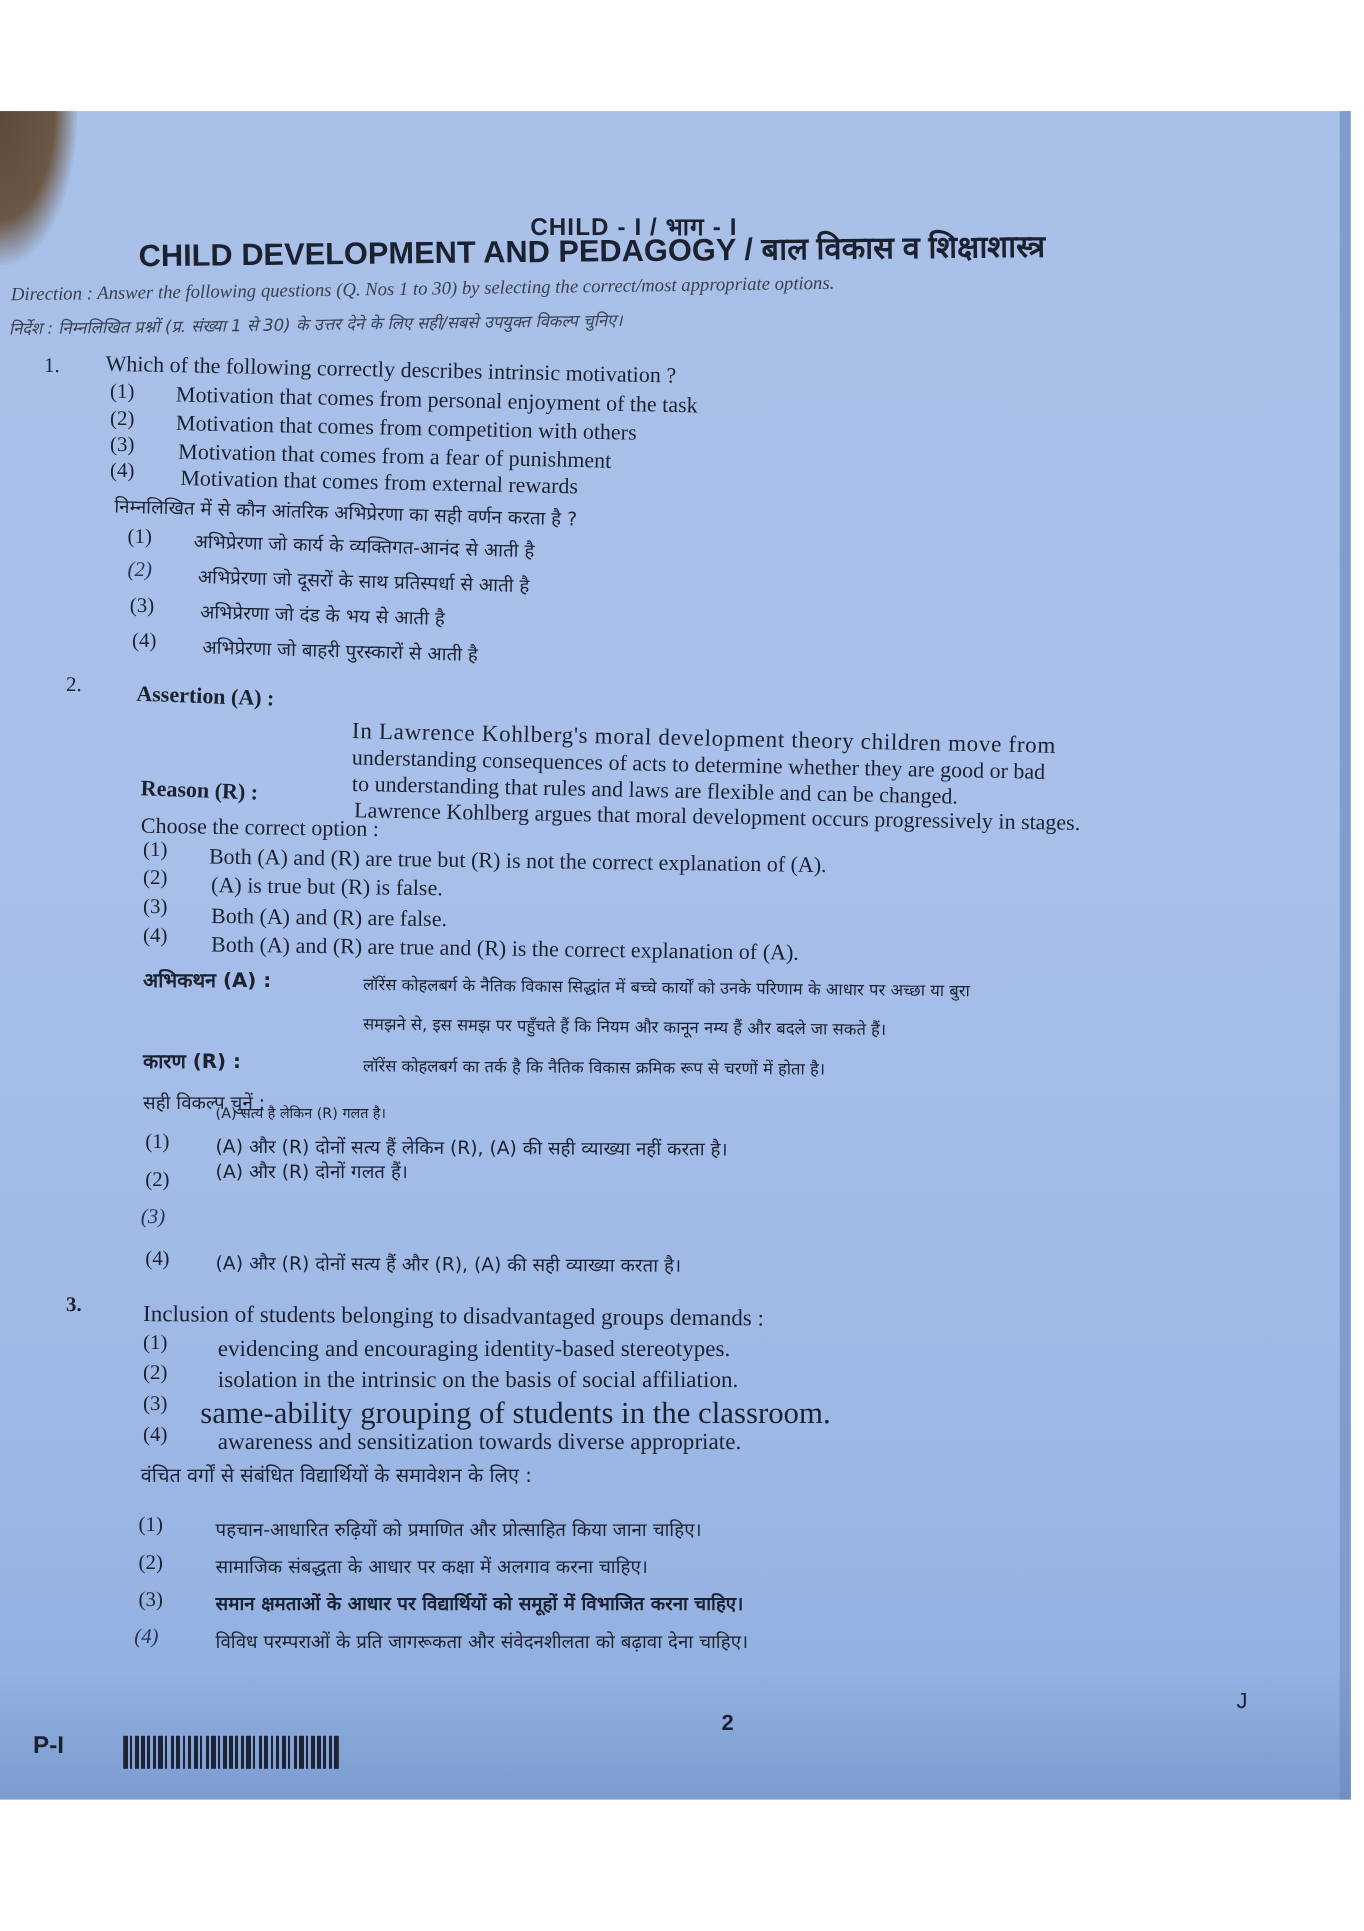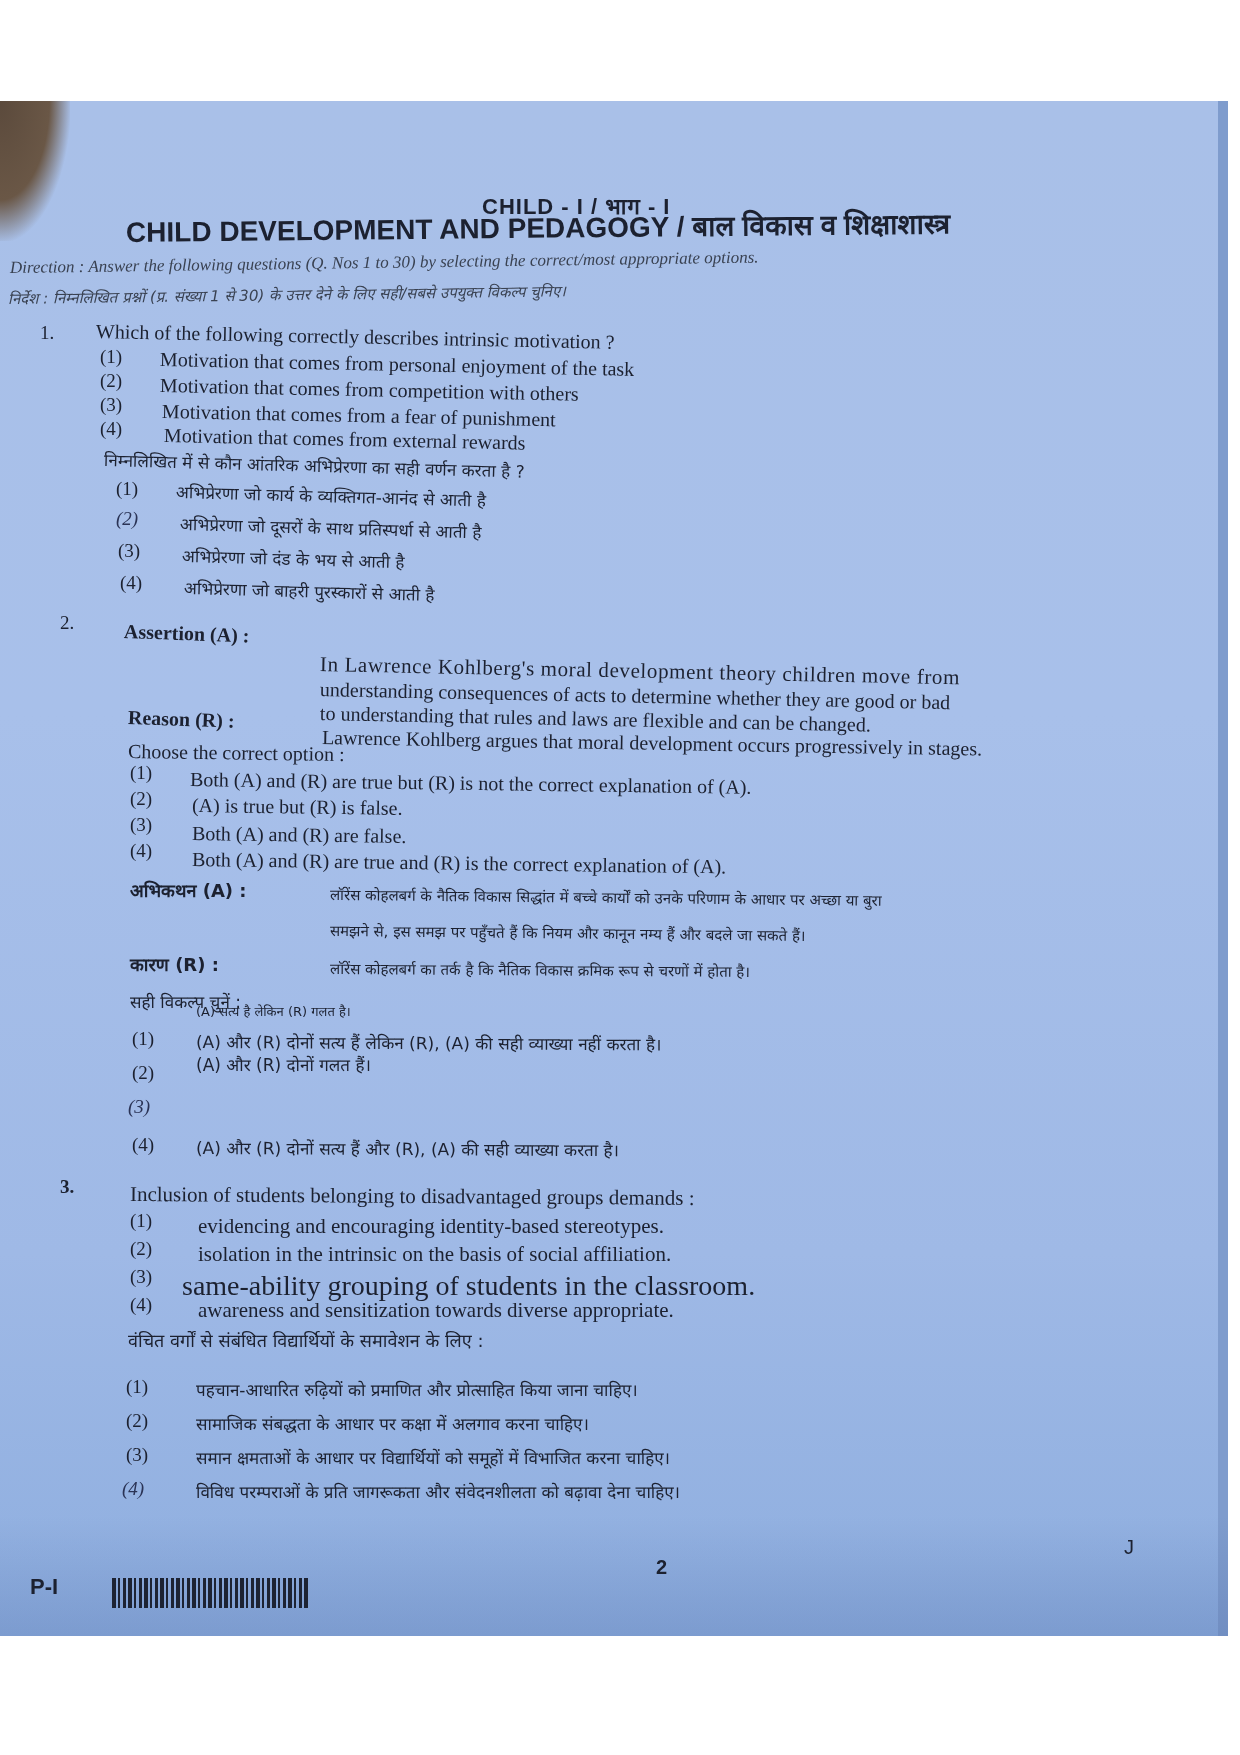--- a/index.html
+++ b/index.html
@@ -115,20 +115,20 @@
 <div class="abs txt" style="left:182px;top:1270px;font-size:28px;">same-ability grouping of students in the classroom.</div>
 <div class="abs opt-num" style="left:130px;top:1294px;">(4)</div>
 <div class="abs txt" style="left:198px;top:1298px;font-size:21px;">awareness and sensitization towards diverse appropriate.</div>
 <div class="abs txt-d dev" style="left:128px;top:1328px;font-size:18px;">वंचित वर्गों से संबंधित विद्यार्थियों के समावेशन के लिए :</div>
 
 <div class="abs opt-num" style="left:126px;top:1376px;">(1)</div>
 <div class="abs txt-d dev" style="left:196px;top:1378px;font-size:17px;">पहचान-आधारित रुढ़ियों को प्रमाणित और प्रोत्साहित किया जाना चाहिए।</div>
 <div class="abs opt-num" style="left:126px;top:1410px;">(2)</div>
 <div class="abs txt-d dev" style="left:196px;top:1412px;font-size:17px;">सामाजिक संबद्धता के आधार पर कक्षा में अलगाव करना चाहिए।</div>
 <div class="abs opt-num" style="left:126px;top:1444px;">(3)</div>
-<div class="abs txt-d dev" style="left:196px;top:1446px;font-size:17px;">समान क्षमताओं के आधार पर विद्यार्थियों को समूहों में विभाजित करना चाहिए।</div>
+<div class="abs txt-d dev" style="left:196px;top:1446px;font-size:17px;font-weight:bold;">समान क्षमताओं के आधार पर विद्यार्थियों को समूहों में विभाजित करना चाहिए।</div>
 <div class="abs opt-num" style="left:122px;top:1478px;color:#2a3355;font-style:italic;">(4)</div>
 <div class="abs txt-d dev" style="left:196px;top:1480px;font-size:17px;">विविध परम्पराओं के प्रति जागरूकता और संवेदनशीलता को बढ़ावा देना चाहिए।</div>
 
 <div class="abs sans pageno">2</div>
 <div class="abs sans jmark">J</div>
 <div class="abs sans pcode">P-I</div>
 <div class="abs barcode"></div>
 
 </body></html>

